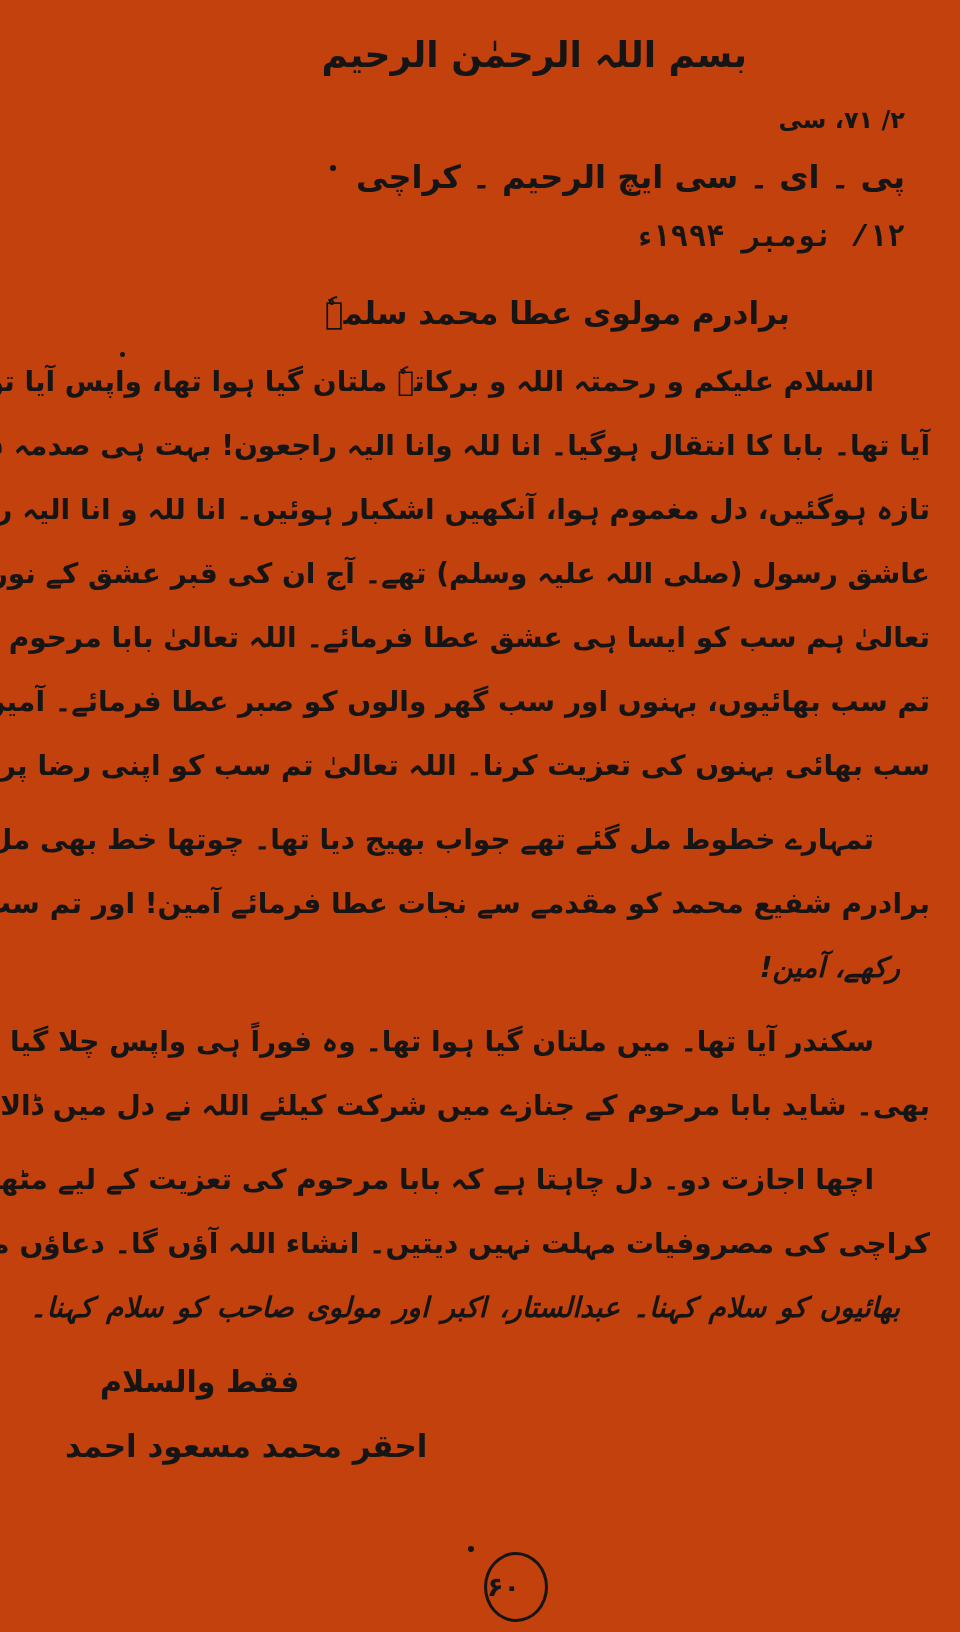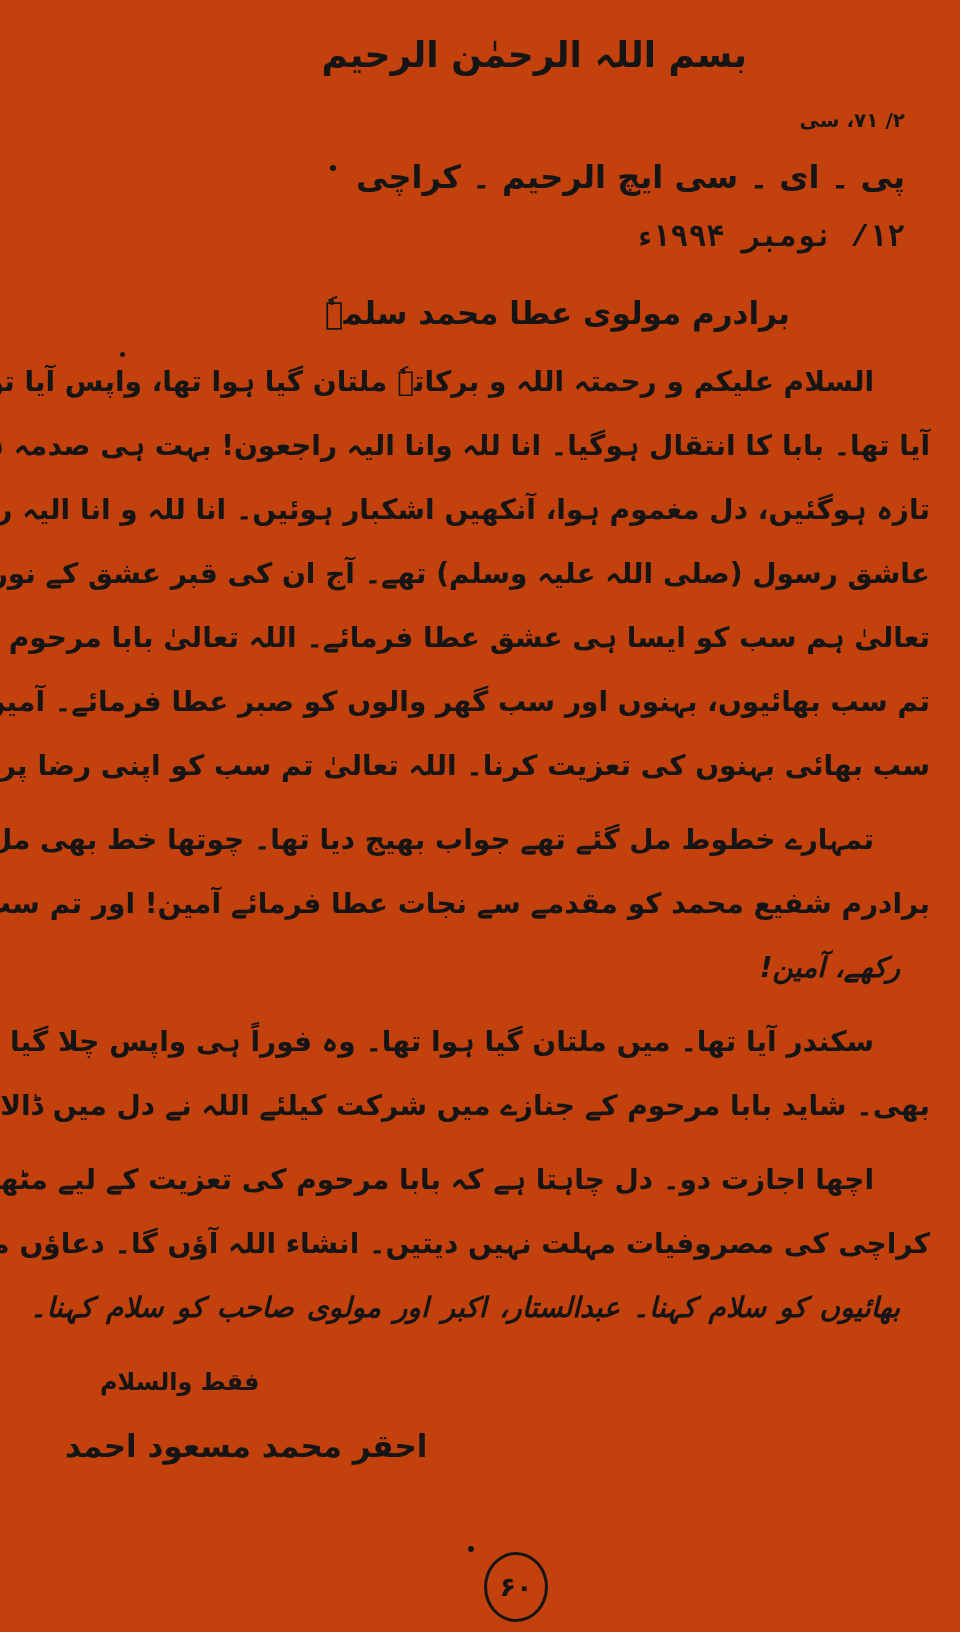--- a/index.html
+++ b/index.html
@@ -23,21 +23,21 @@
     font-size: 36px;
     line-height: 58px;
     direction: rtl;
     white-space: nowrap;
   }
   .addr-block {
     margin: 12px 55px 0 0;
     text-align: right;
     direction: rtl;
   }
-  .addr-1 { font-size: 20px; line-height: 48px; white-space: nowrap; }
+  .addr-1 { font-size: 24px; line-height: 48px; white-space: nowrap; }
   .addr-2 { font-size: 32px; line-height: 66px; white-space: nowrap; }
   .addr-date { font-size: 30px; line-height: 56px; white-space: nowrap; font-family: Liberation Mono, monospace; }
   .salutation {
     margin: 24px 170px 0 0;
     text-align: right;
     direction: rtl;
     font-size: 31px;
     line-height: 46px;
     white-space: nowrap;
   }
@@ -55,42 +55,42 @@
     white-space: nowrap;
   }
   .just { text-align-last: justify; }
   .indent { padding-right: 56px; }
   .inset-sm { padding-right: 30px; font-style: italic; }
   
   .closing {
     width: fit-content;
     margin: 14px 0 0 100px;
     direction: rtl;
-    font-size: 24px;
+    font-size: 30px;
     line-height: 56px;
     white-space: nowrap;
   }
   .signature {
     width: fit-content;
     margin: 6px 0 0 65px;
     direction: rtl;
     font-size: 31px;
     line-height: 60px;
     white-space: nowrap;
   }
   
   .page-badge {
     position: absolute;
     left: 484px; top: 1552px;
     width: 58px; height: 64px;
     border: 3px solid #151515;
     border-radius: 50%;
     display: flex;
     align-items: center;
-    justify-content: center;
+    justify-content: flex-start;
   }
   .page-badge span {
     font-size: 27px;
     direction: rtl;
     transform: translateY(-1px);
   }
   
   .speck {
     position: absolute;
     background: #151515;

